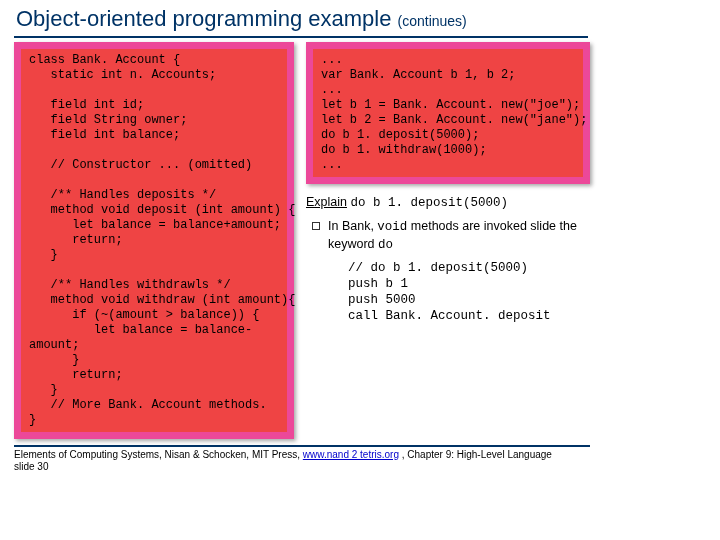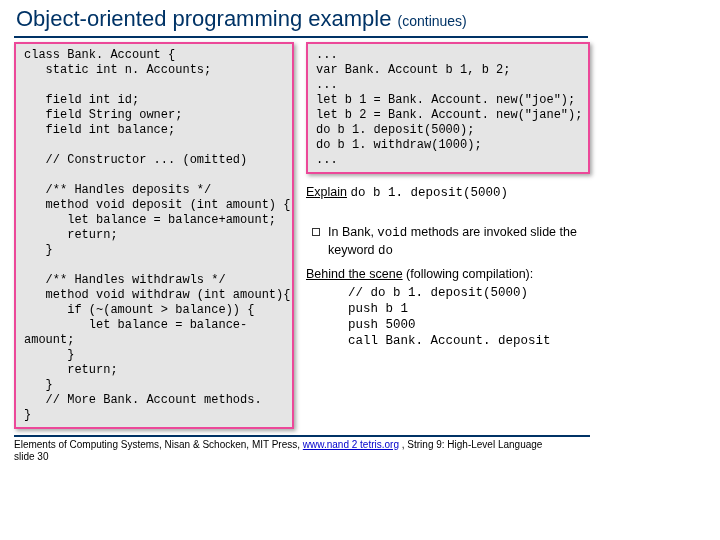--- a/index.html
+++ b/index.html
@@ -5,32 +5,32 @@
   * { box-sizing: border-box; margin: 0; padding: 0; }
   html, body { width: 720px; height: 540px; background: #fff; font-family: "Comic Sans MS", cursive, sans-serif; }
   .slide { width: 604px; height: 540px; position: relative; padding: 0; }
   .title { color: #003366; font-size: 22px; font-weight: normal; padding: 6px 0 2px 16px; }
   .title .cont { font-size: 14px; }
   .rule { height: 2px; background: #003366; margin: 2px 16px 4px 14px; }
   .cols { display: flex; padding: 0 14px 0 14px; }
   .col-l { width: 50%; padding-right: 8px; }
   .col-r { width: 50%; padding-left: 4px; }
   .codebox {
-    border: 2px solid #ec4899;
-    background: #e5e5e5;
+    border: 7px solid #ec4899;
+    background: #ef4444;
     box-shadow: 2px 2px 4px rgba(0,0,0,0.35);
     padding: 4px 23px 4px 8px;
     font-family: "Courier New", monospace;
     font-size: 12px;
     line-height: 1.25;
     white-space: pre;
   }
   .codebox-r1 { margin-bottom: 10px; }
   .expl { font-size: 12.5px; line-height: 1.35; }
-  .expl .explain-hd { margin-bottom: 22px; }
+  .expl .explain-hd { margin-bottom: 6px; }
   .expl .explain-hd .u { text-decoration: underline; }
   .expl .mono { font-family: "Courier New", monospace; font-size: 12.5px; }
   .bul { display: flex; margin: 0 0 6px 0; }
   .bul .sq { width: 8px; height: 8px; border: 1px solid #333; margin: 4px 8px 0 6px; flex-shrink: 0; }
   .bul .txt { flex: 1; }
   .behind { margin-top: 6px; }
   .behind .u { text-decoration: underline; }
   .behind-code { font-family: "Courier New", monospace; font-size: 12.5px; line-height: 1.3; padding-left: 42px; white-space: pre; margin-top: 2px; }
   .bottom-rule { height: 2px; background: #003366; margin: 6px 14px 2px 14px; }
   .footer { font-size: 10px; padding: 0 14px; line-height: 1.2; }
@@ -95,31 +95,28 @@
         </div>
 
         <div class="bul">
           <span class="sq"></span>
           <span class="txt">
             <span>In Bank, </span><span class="mono">void</span><span> methods are invoked slide the keyword </span><span class="mono">do</span><br>
           </span>
         </div>
 
 
-        <div class="behind">
-          <span class="u">Behind the scene</span><span> (following compilation):</span>
-        </div>
         <div class="behind-code">// do b 1. deposit(5000)
 push b 1
 push 5000
 call Bank. Account. deposit</div>
       </div>
     </div>
 
   </div>
 
   <div class="bottom-rule"></div>
   <div class="footer">
-    <span>Elements of Computing Systems, Nisan &amp; Schocken, MIT Press, </span><a href="#">www.nand 2 tetris.org</a><span> , String 9: High-Level Language</span><br>
+    <span>Elements of Computing Systems, Nisan &amp; Schocken, MIT Press, </span><a href="#">www.nand 2 tetris.org</a><span> , Chapter 9: High-Level Language</span><br>
     <span>slide 30</span>
   </div>
 
 </div>
 
 </body></html>

